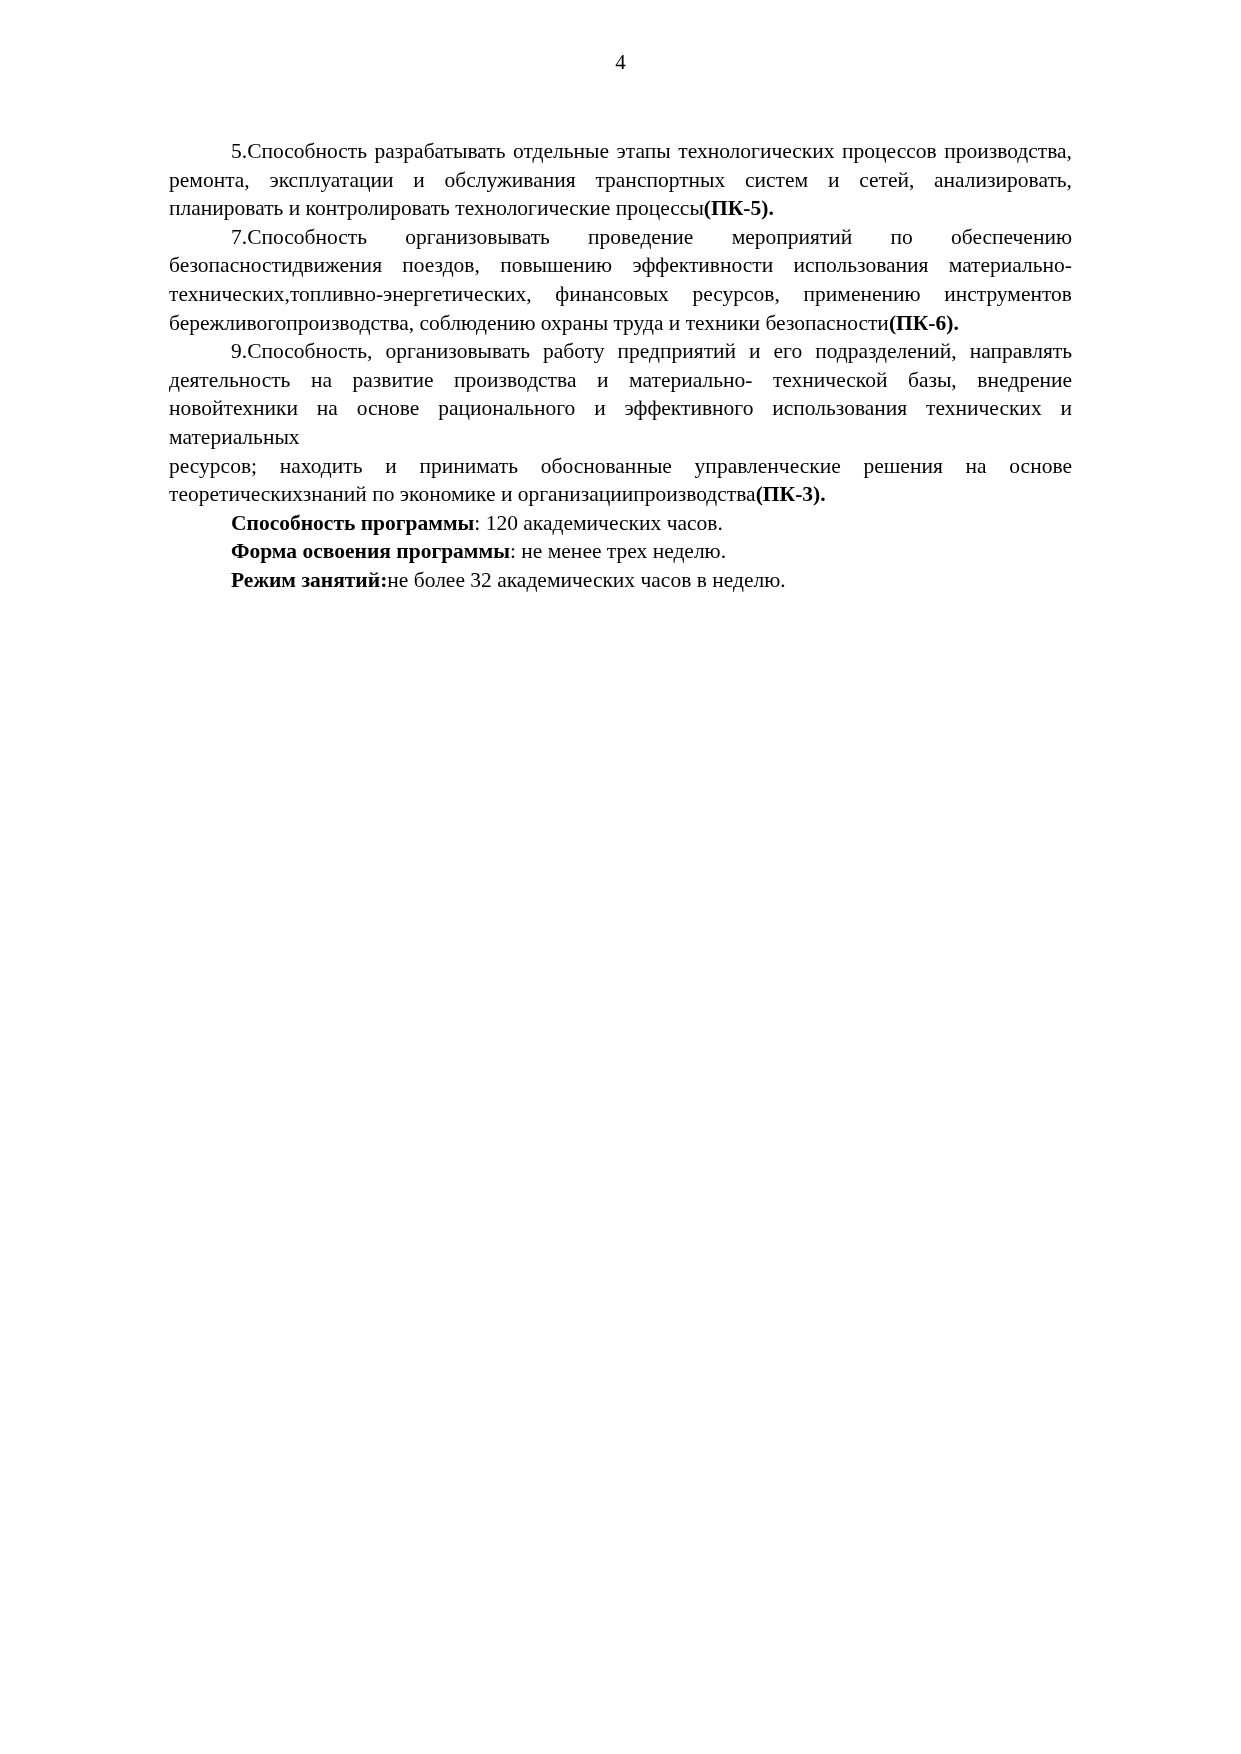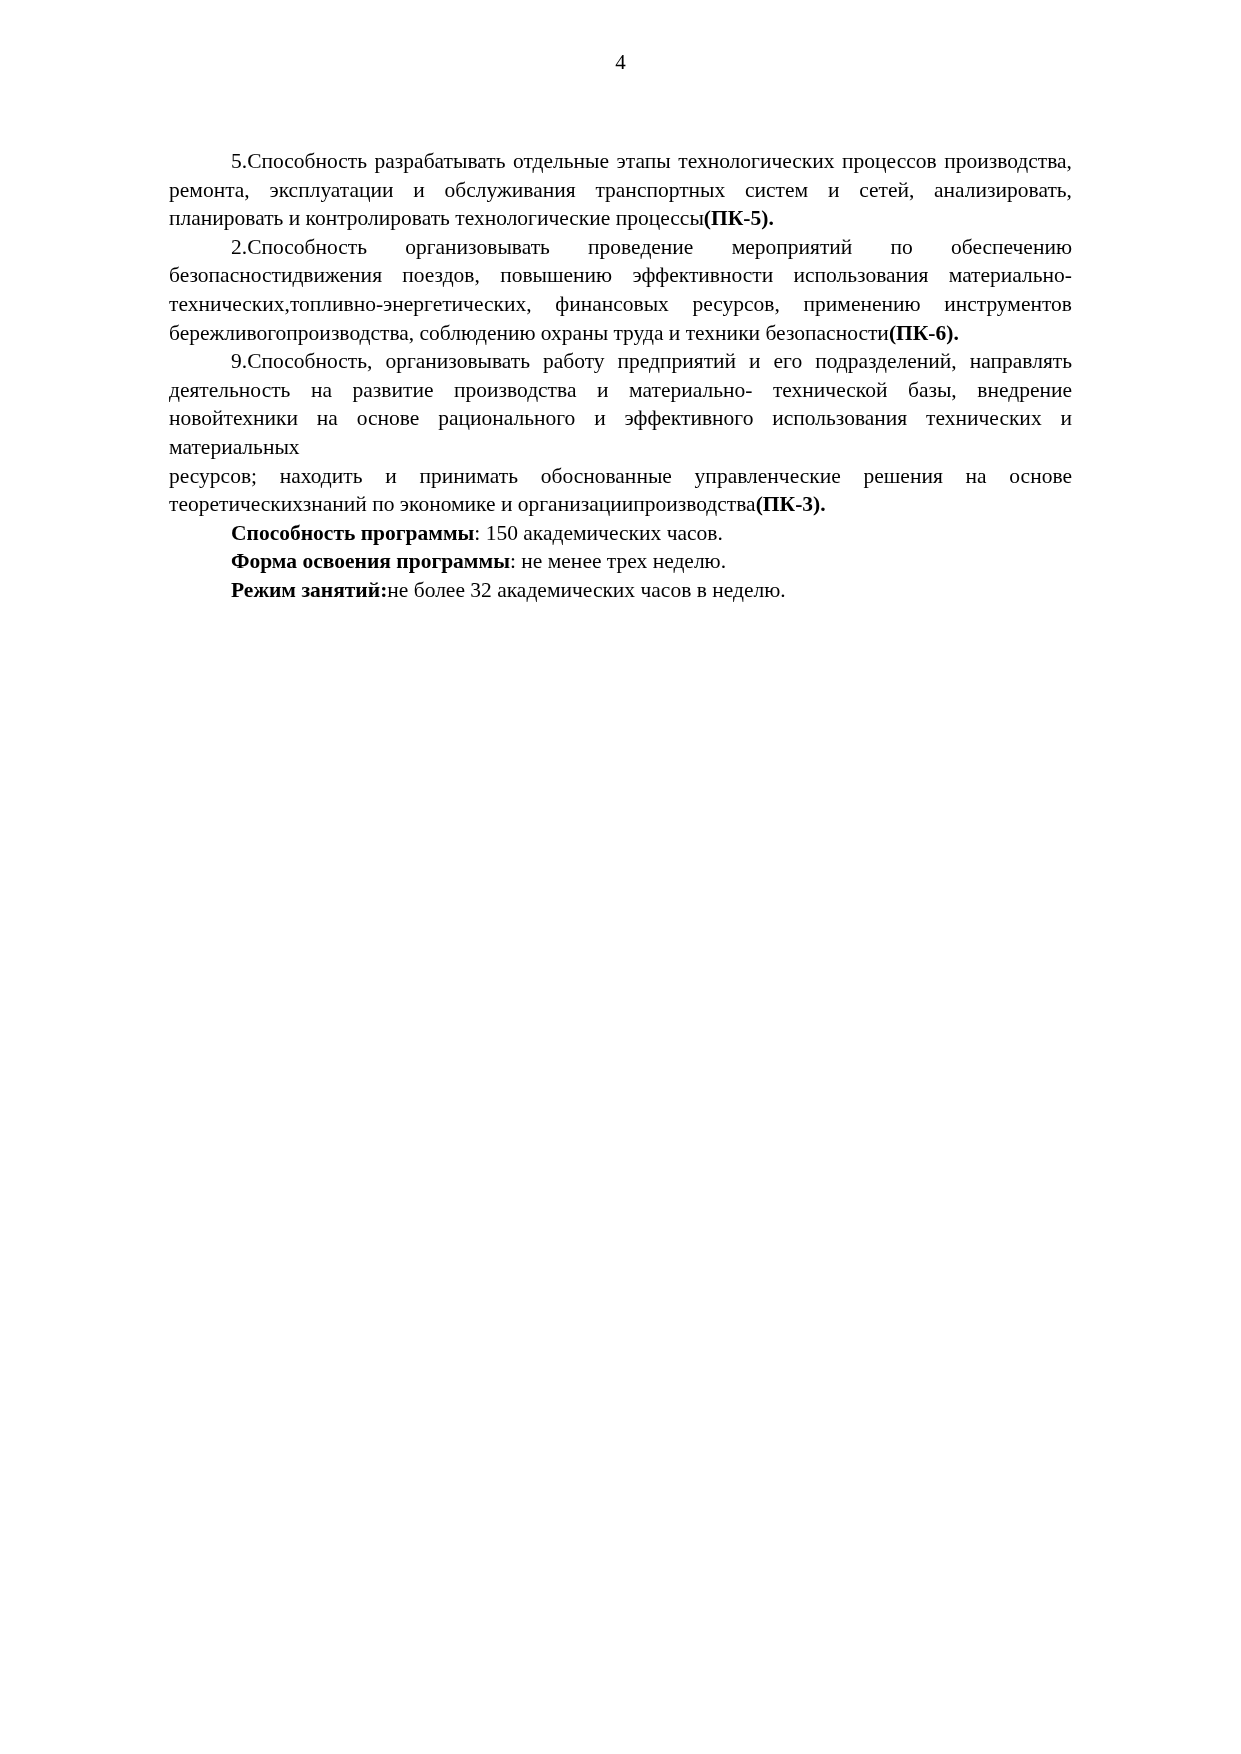--- a/index.html
+++ b/index.html
@@ -23,21 +23,21 @@
     position: relative;
   }
   .page-number {
     text-align: center;
     font-size: 21px;
     line-height: 1;
     padding-top: 52px;
     letter-spacing: 0;
   }
   .content {
-    margin: 10px auto;
+    margin: 0 auto;
     width: 903px;
     padding-left: 0;
     padding-top: 64px;
     font-size: 21.5px;
     line-height: 1.33;
   }
   p {
     margin: 0 0 0 0;
     text-align: justify;
     text-justify: inter-word;
@@ -62,34 +62,34 @@
 
   <div class="page-number">4</div>
 
   <div class="content">
 
     <p class="para-block indent">
       <span>5.Способность разрабатывать отдельные этапы технологических процессов производства, ремонта, эксплуатации и обслуживания транспортных систем и сетей, анализировать, планировать и контролировать технологические процессы</span><b>(ПК-5).</b>
     </p>
 
     <p class="para-block indent">
-      <span>2.Способность организовывать проведение мероприятий по обеспечению безопасностидвижения поездов, повышению эффективности использования материально-технических,топливно-энергетических, финансовых ресурсов, применению инструментов бережливогопроизводства, соблюдению охраны труда и техники безопасности</span><b>(ПК-6).</b>
+      <span>7.Способность организовывать проведение мероприятий по обеспечению безопасностидвижения поездов, повышению эффективности использования материально-технических,топливно-энергетических, финансовых ресурсов, применению инструментов бережливогопроизводства, соблюдению охраны труда и техники безопасности</span><b>(ПК-6).</b>
     </p>
 
     <p class="para-block indent">
       <span>9.Способность, организовывать работу предприятий и его подразделений, направлять деятельность на развитие производства и материально- технической базы, внедрение новойтехники на основе рационального и эффективного использования технических и материальных</span>
     </p>
 
     <p class="para-block">
       <span>ресурсов; находить и принимать обоснованные управленческие решения на основе теоретическихзнаний по экономике и организациипроизводства</span><b>(ПК-3).</b>
     </p>
 
 
     <p class="para-block indent nojust">
-      <b>Способность программы</b><span>: 150 академических часов.</span>
+      <b>Способность программы</b><span>: 120 академических часов.</span>
     </p>
 
     <p class="para-block indent nojust">
       <b>Форма освоения программы</b><span>: не менее трех неделю.</span>
     </p>
 
     <p class="para-block indent nojust">
       <b>Режим занятий:</b><span>не более 32 академических часов в неделю.</span>
     </p>
 

